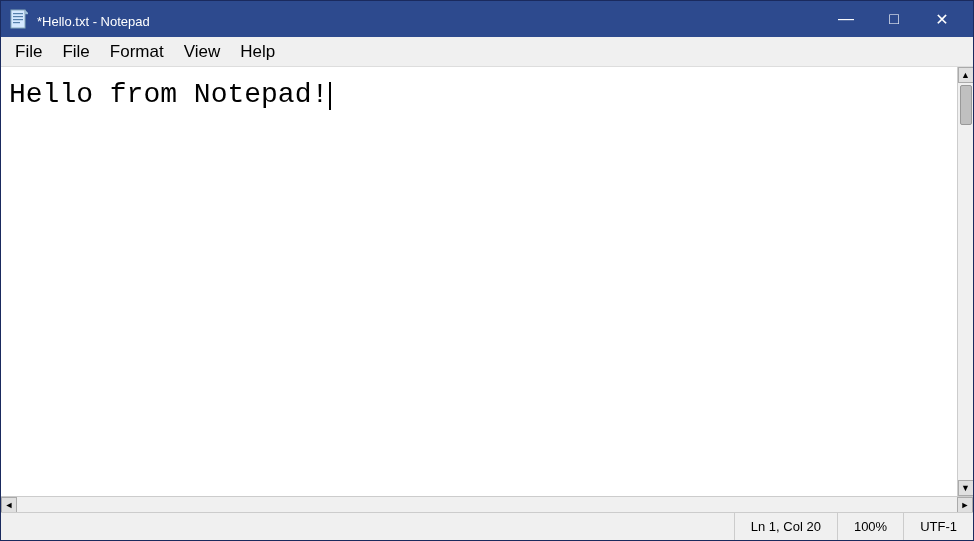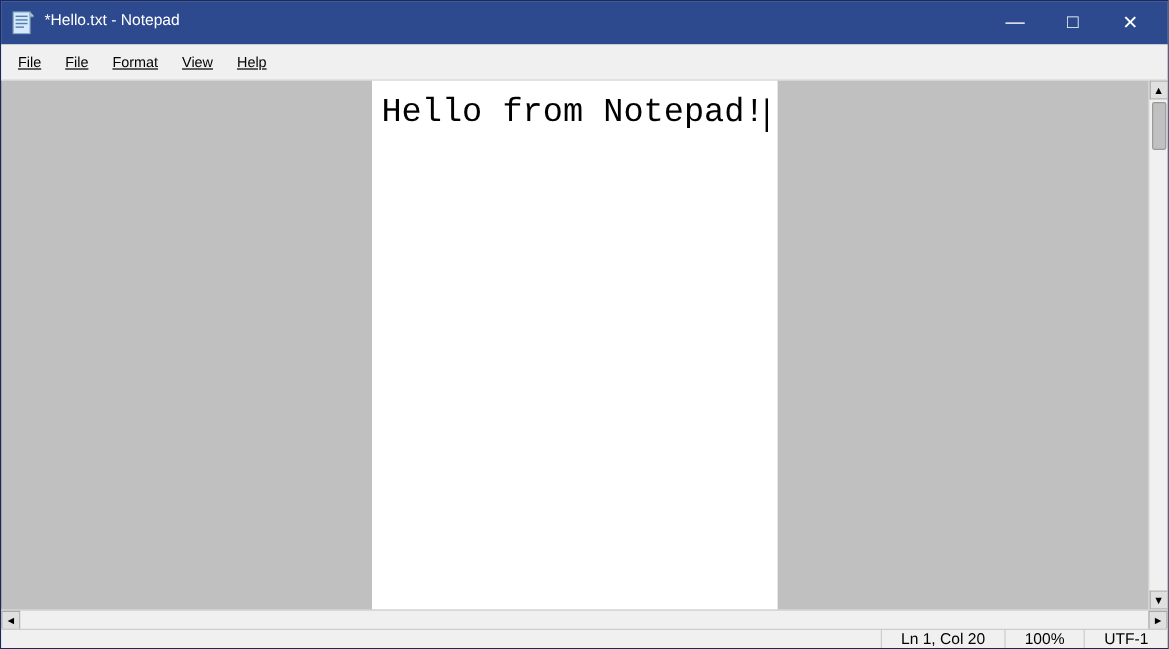--- a/index.html
+++ b/index.html
@@ -29,21 +29,21 @@
       height: 36px;
       display: flex;
       align-items: center;
       padding: 0 8px;
       justify-content: space-between;
       flex-shrink: 0;
     }
 
     .title-bar-left {
       display: flex;
-      align-items: flex-start;
+      align-items: flex-end;
       gap: 8px;
     }
 
     .title-bar-icon {
       width: 20px;
       height: 20px;
       display: flex;
       align-items: center;
       justify-content: center;
     }
@@ -79,25 +79,24 @@
       height: 30px;
       display: flex;
       align-items: center;
       padding: 0 4px;
       flex-shrink: 0;
       border-bottom: 1px solid #ddd;
     }
 
     .menu-item {
       padding: 4px 10px;
-      font-size: 12px;
+      font-size: 17px;
       color: #000;
       cursor: pointer;
       border-radius: 2px;
-      text-decoration: underline;
     }
 
     .editor-area {
       flex: 1;
       display: flex;
       overflow: hidden;
       background: white;
       position: relative;
     }
 
@@ -183,21 +182,21 @@
       flex-shrink: 0;
     }
 
     .scrollbar-x-track {
       flex: 1;
       height: 100%;
       background: #f0f0f0;
     }
 
     .status-bar {
-      height: 16px;
+      height: 28px;
       background: #f0f0f0;
       border-top: 1px solid #ccc;
       display: flex;
       align-items: flex-start;
       padding: 0;
     }
 
     .status-spacer {
       flex: 1;
     }
@@ -255,21 +254,21 @@
 
   <div class="menu-bar">
     <div class="menu-item">File</div>
     <div class="menu-item">File</div>
     <div class="menu-item">Format</div>
     <div class="menu-item">View</div>
     <div class="menu-item">Help</div>
   </div>
 
   <div style="flex:1; display:flex; overflow:hidden;">
-    <div style="flex:1; display:flex; flex-direction:column; overflow:hidden;align-items:center;">
+    <div style="flex:1; display:flex; flex-direction:column; overflow:hidden;">
       <div class="editor-area">
         <div class="text-content" contenteditable="true" style=""><span>Hello from Notepad!</span><span class="cursor-blink"></span></div>
       </div>
     </div>
 
     <div class="scrollbar-y">
       <div class="scrollbar-arrow">▲</div>
       <div class="scrollbar-track">
         <div class="scrollbar-thumb"></div>
       </div>

